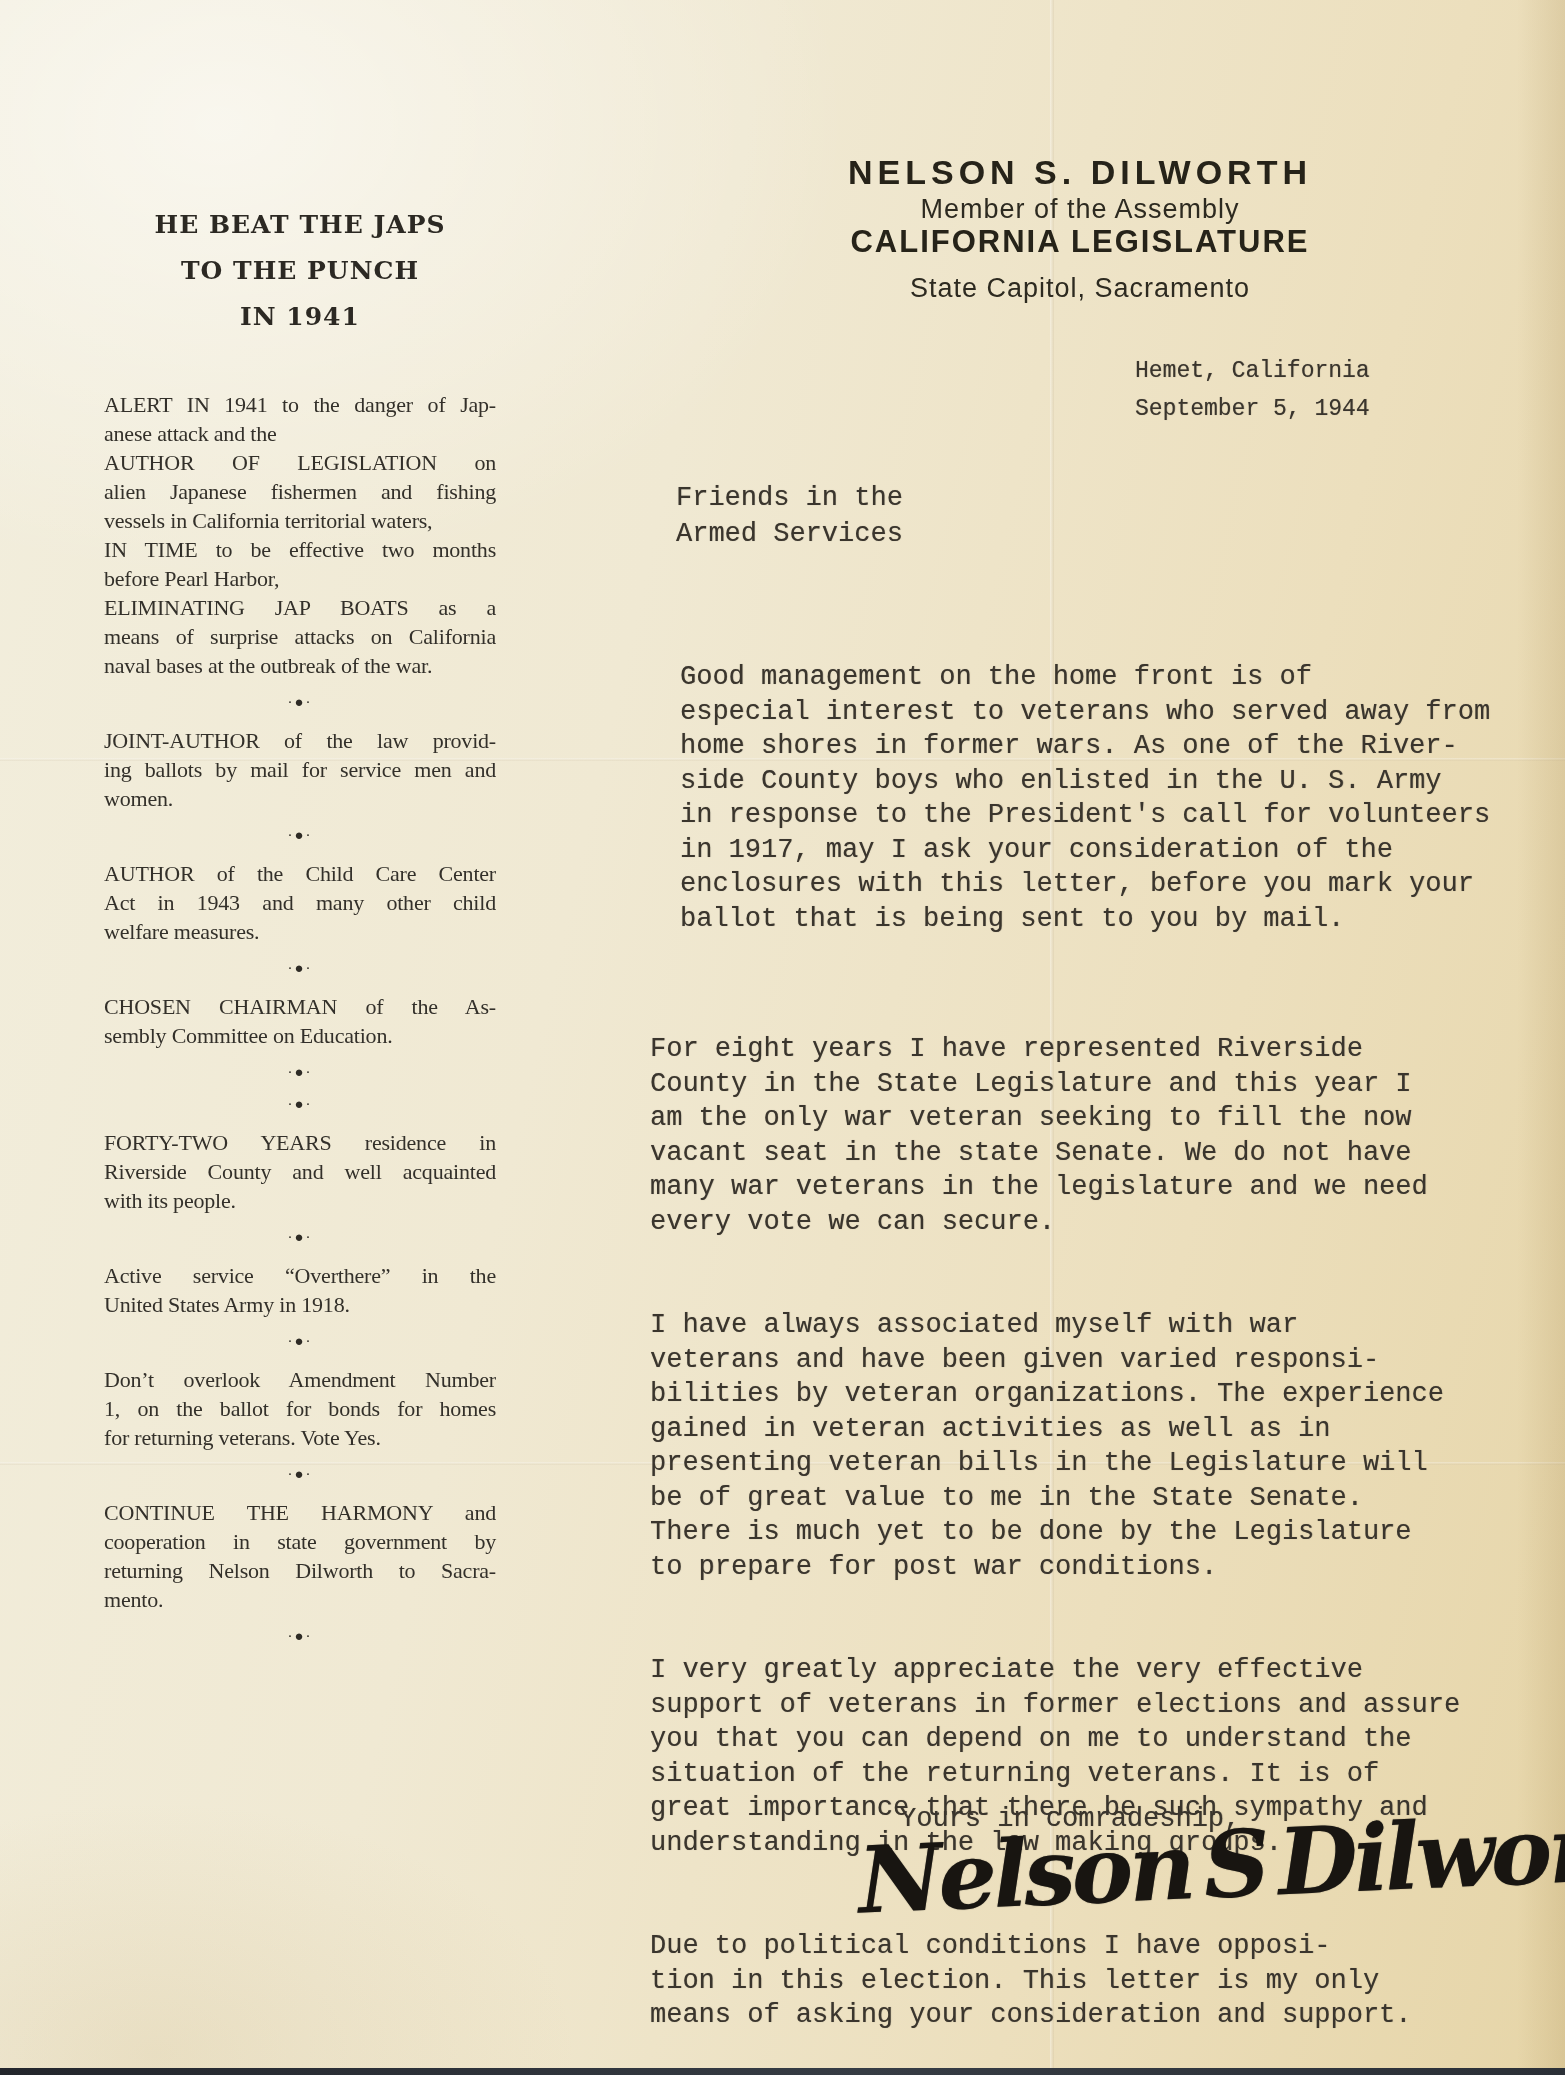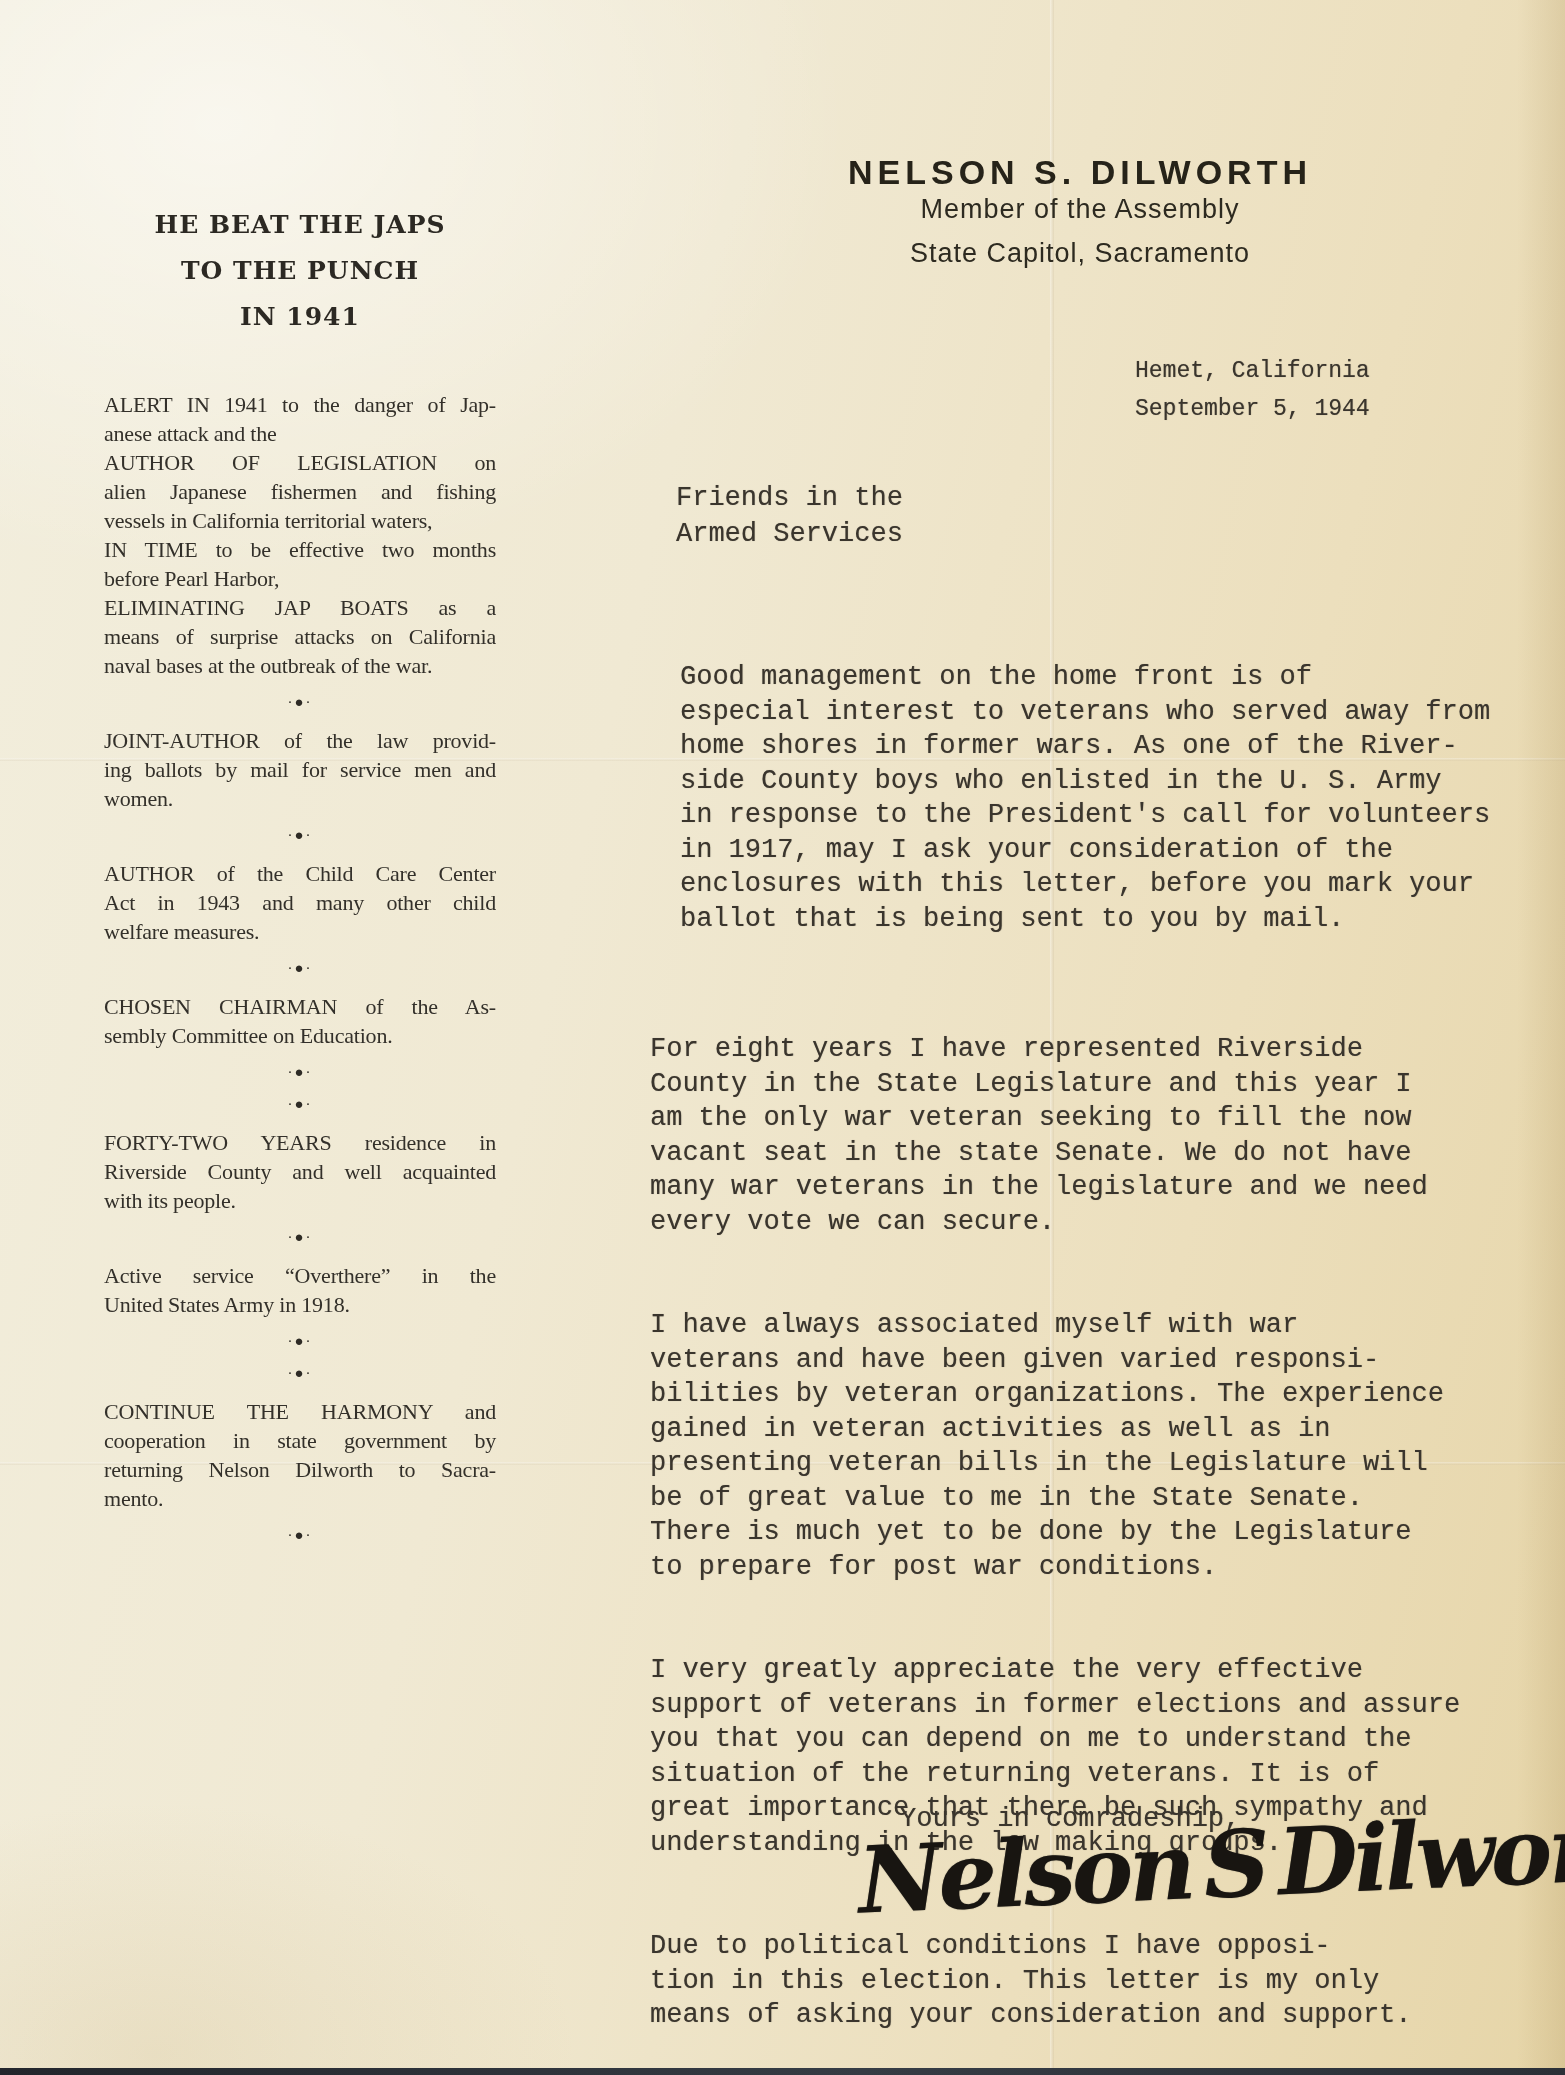--- a/index.html
+++ b/index.html
@@ -121,34 +121,40 @@
         <div class="jline last">with its people.</div>
       </div>
     <div class="ornament">·●·</div>
 
     <div class="side-item">
         <div class="jline">Active service “Overthere” in the</div>
         <div class="jline last">United States Army in 1918.</div>
       </div>
     <div class="ornament">·●·</div>
 
+    <div class="side-item">
+        <div class="jline">Don’t overlook Amendment Number</div>
+        <div class="jline">1, on the ballot for bonds for homes</div>
+        <div class="jline last">for returning veterans.  Vote Yes.</div>
+      </div>
     <div class="ornament">·●·</div>
 
     <div class="side-item">
         <div class="jline">CONTINUE THE HARMONY and</div>
         <div class="jline">cooperation in state government by</div>
         <div class="jline">returning Nelson Dilworth to Sacra-</div>
         <div class="jline last">mento.</div>
       </div>
     <div class="ornament">·●·</div>
   </aside>
 
   <header class="letterhead">
     <div class="lh-name">NELSON S. DILWORTH</div>
     <div class="lh-title">Member of the Assembly</div>
+    <div class="lh-org">CALIFORNIA LEGISLATURE</div>
     <div class="lh-addr">State Capitol, Sacramento</div>
   </header>
 
   <div class="tw dateline">Hemet, California
 September 5, 1944</div>
 
   <div class="tw salutation">Friends in the
 Armed Services</div>
 
   <main class="tw body-block">

